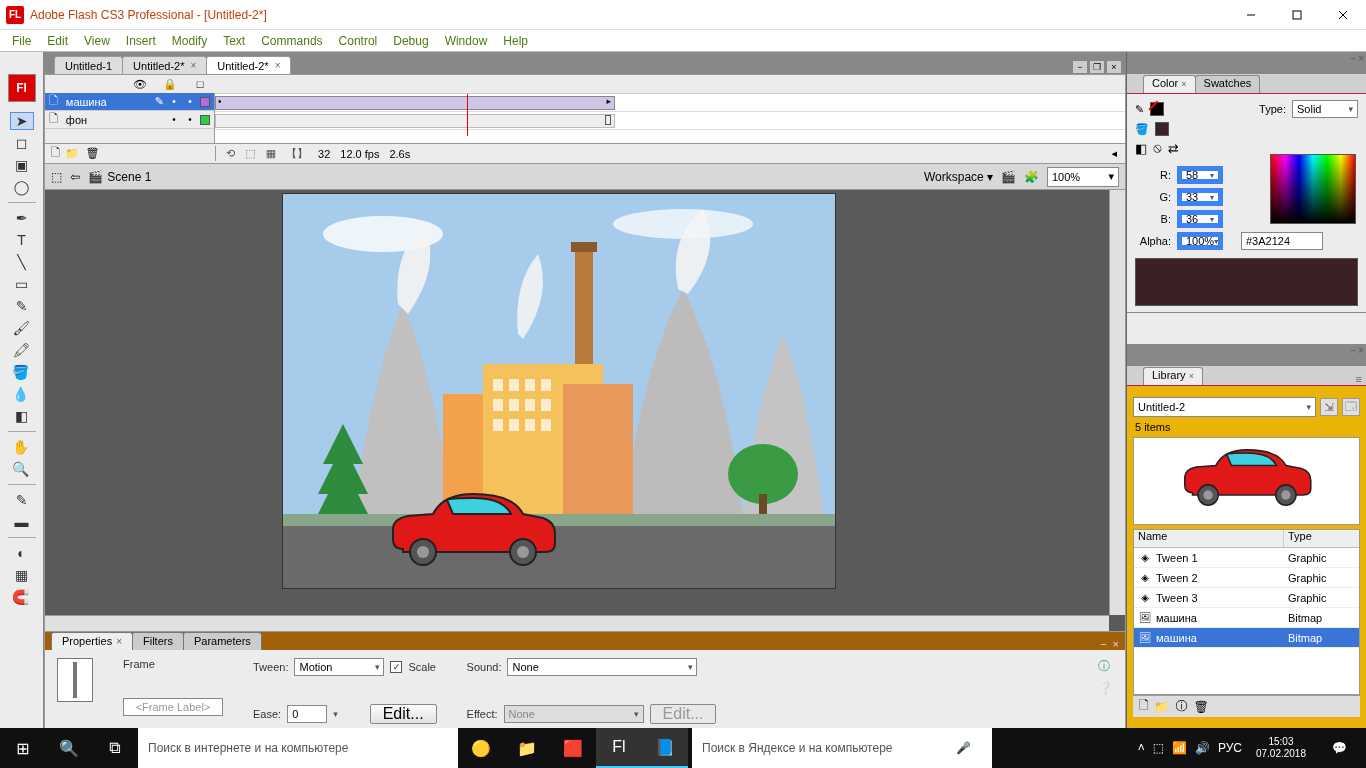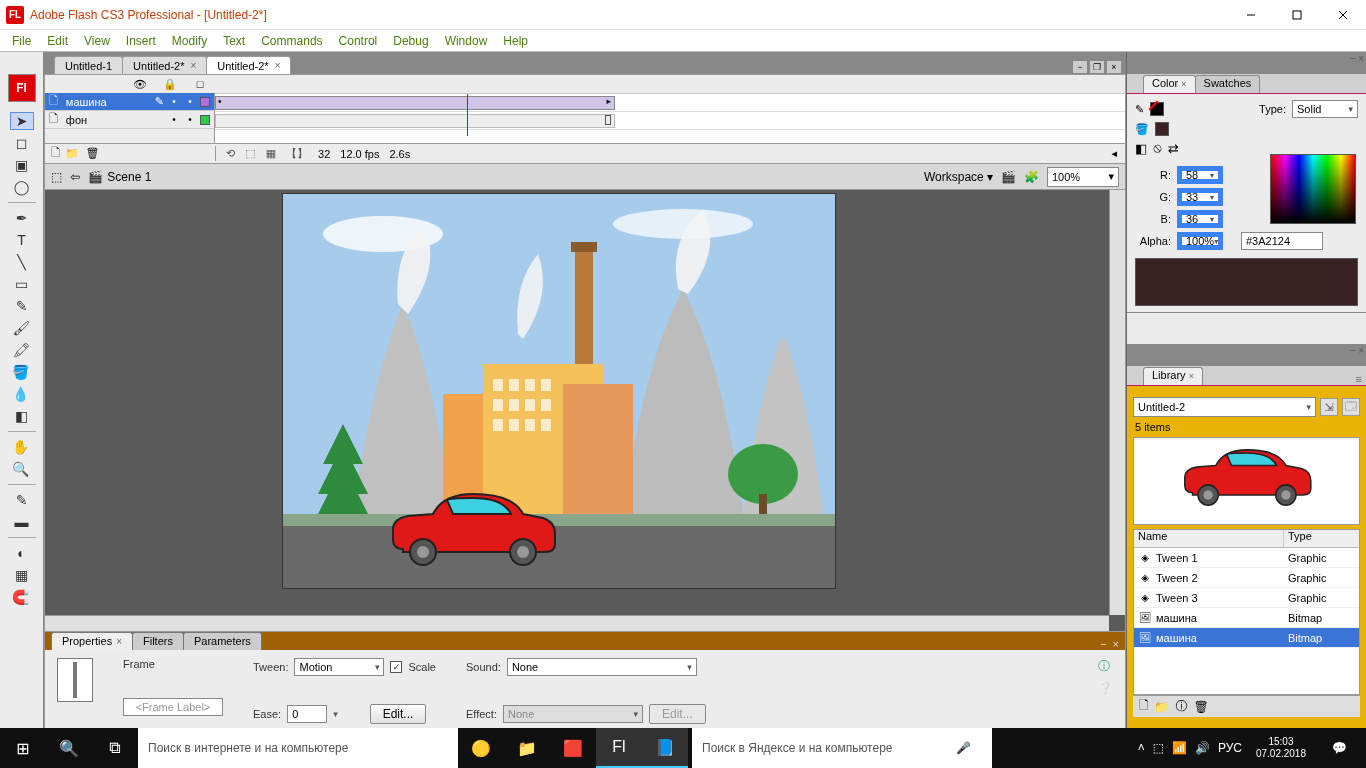--- a/index.html
+++ b/index.html
@@ -83,21 +83,21 @@
 .props-tab.active { background: #eee; }
 .props-tab .tx { margin-left: 4px; color: #666; font-size: 10px; }
 .props-body { flex: 1; display: flex; padding: 8px 12px; gap: 30px; align-items: flex-start; background: #ececec; }
 .props-body .col { display: flex; flex-direction: column; gap: 28px; }
 .props-body label { font-size: 11px; color: #333; }
 .field-row { display: flex; align-items: center; gap: 6px; }
 .combo { border: 1px solid #888; background: #fff; height: 18px; font-size: 11px; padding: 0 18px 0 4px; position: relative; display: flex; align-items: center; }
 .combo::after { content:"▾"; position: absolute; right: 4px; font-size: 9px; color: #555; }
 .combo.disabled { background: #ddd; color: #888; }
 .textin { border: 1px solid #888; background: #fff; height: 18px; font-size: 11px; padding: 0 4px; display: flex; align-items: center; }
-.btn-small { height: 20px; border: 1px solid #888; background: linear-gradient(#fdfdfd,#e0e0e0); font-size: 12px; padding: 0 12px; display: flex; align-items: center; border-radius: 2px; }
+.btn-small { height: 20px; border: 1px solid #888; background: linear-gradient(#fdfdfd,#e0e0e0); font-size: 16px; padding: 0 12px; display: flex; align-items: center; border-radius: 2px; }
 .btn-small.disabled { color: #999; background: #e8e8e8; }
 .frame-thumb { width: 36px; height: 44px; border: 1px solid #777; background: #fff; display: flex; align-items: center; justify-content: center; }
 .frame-thumb .inner { width: 4px; height: 36px; background: #777; }
 
 
 .right-col { width: 240px; background: #ececec; display: flex; flex-direction: column; border-left: 1px solid #666; }
 .panel-head { height: 22px; background: #888; }
 .panel-tabs { height: 20px; display: flex; align-items: flex-end; padding-left: 16px; background: #d0d0d0; border-bottom: 1px solid #be185d; }
 .panel-tab { height: 18px; padding: 1px 8px; background: #ccc; border: 1px solid #888; border-bottom: none; font-size: 11px; border-radius: 3px 3px 0 0; margin-right: -1px; }
 .panel-tab.active { background: #eee; }

